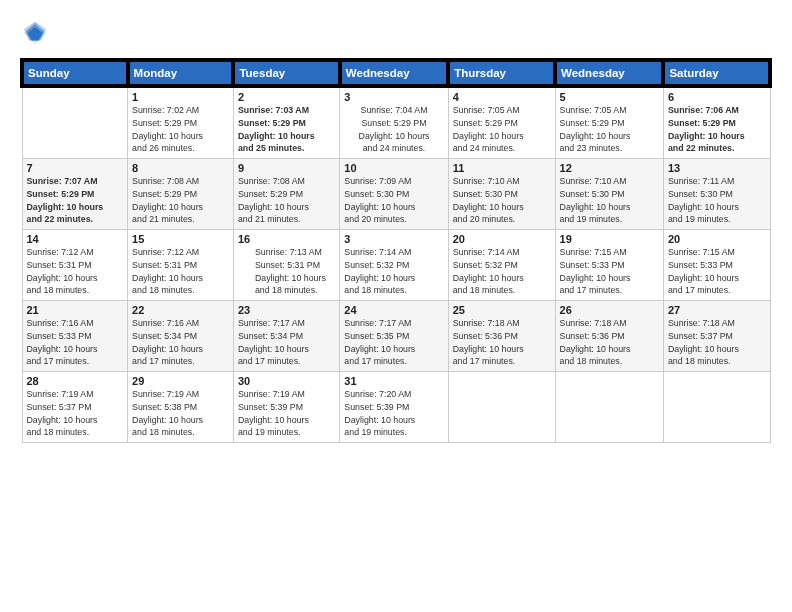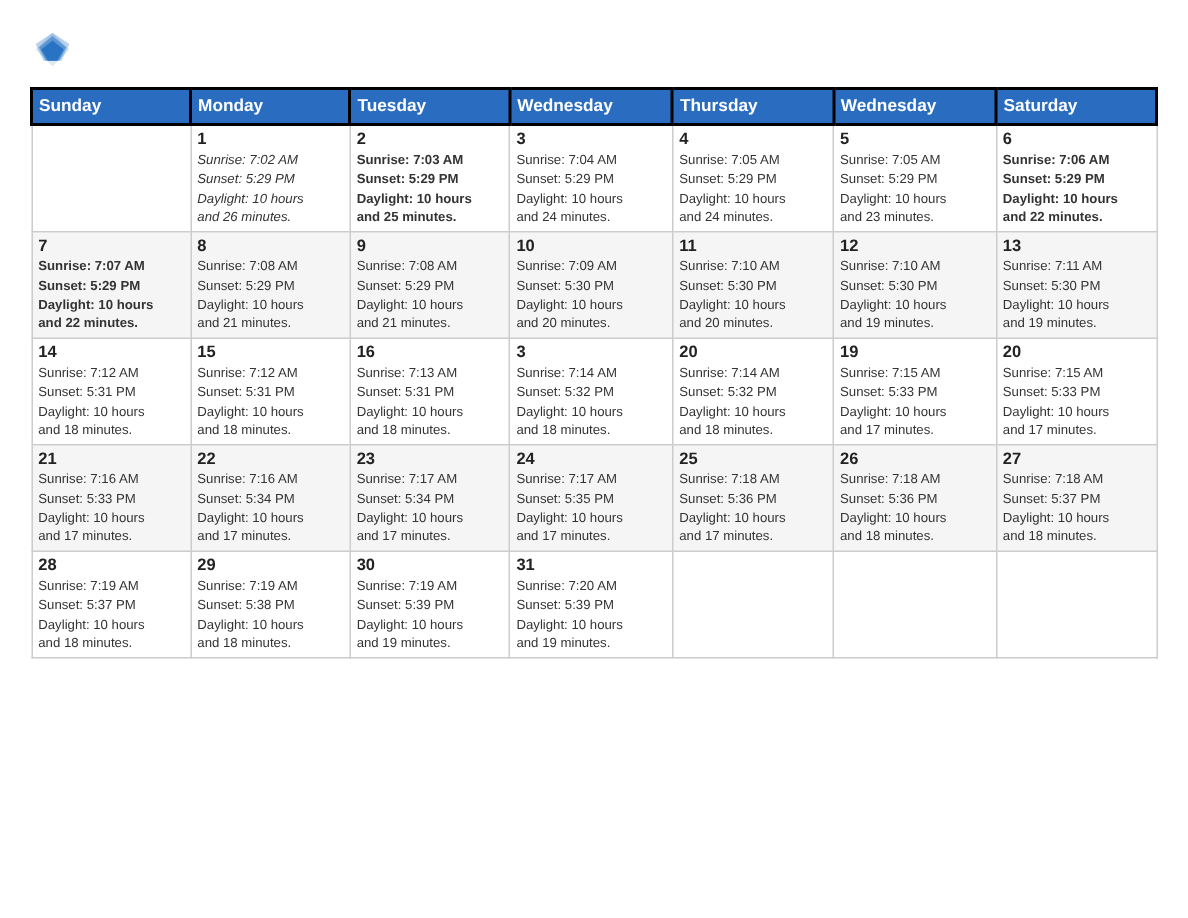--- a/index.html
+++ b/index.html
@@ -59,21 +59,21 @@
       border-collapse: collapse;
       border: 1px solid #ccc;
     }
     .calendar th {
       background: #2a6cbf;
       color: #fff;
       font-size: 11.5px;
       font-weight: bold;
       padding: 5px 4px;
       text-align: left;
-      border: 2px solid #000000;
+      border: 4px solid #000000;
     }
     .calendar td {
       vertical-align: top;
       border: 1px solid #ccc;
       padding: 3px 4px;
       width: 113px;
       background: #fff;
       min-height: 75px;
     }
     .calendar tr:nth-child(even) td {
@@ -128,35 +128,35 @@
           <th>Thursday</th>
           <th>Wednesday</th>
           <th>Saturday</th>
         </tr>
     </thead>
     <tbody id="calendar-body">
     <tr>
           <td class="empty"></td>
           <td>
             <span class="day-num">1</span>
-            <div class="day-info" style="white-space: pre-line; font-style: italic;">Sunrise: 7:02 AM
+            <div class="day-info" style="white-space: pre-line;">Sunrise: 7:02 AM
 Sunset: 5:29 PM
 Daylight: 10 hours
 and 26 minutes.</div>
           </td>
           <td>
             <span class="day-num">2</span>
             <div class="day-info" style="white-space: pre-line; font-weight: bold;">Sunrise: 7:03 AM
 Sunset: 5:29 PM
 Daylight: 10 hours
 and 25 minutes.</div>
           </td>
           <td>
             <span class="day-num">3</span>
-            <div class="day-info" style="white-space: pre-line;">Sunrise: 7:04 AM
+            <div class="day-info" style="white-space: pre-line; text-align: center;">Sunrise: 7:04 AM
 Sunset: 5:29 PM
 Daylight: 10 hours
 and 24 minutes.</div>
           </td>
           <td>
             <span class="day-num">4</span>
             <div class="day-info" style="white-space: pre-line;">Sunrise: 7:05 AM
 Sunset: 5:29 PM
 Daylight: 10 hours
 and 24 minutes.</div>
@@ -237,21 +237,21 @@
           </td>
           <td>
             <span class="day-num">15</span>
             <div class="day-info" style="white-space: pre-line;">Sunrise: 7:12 AM
 Sunset: 5:31 PM
 Daylight: 10 hours
 and 18 minutes.</div>
           </td>
           <td>
             <span class="day-num">16</span>
-            <div class="day-info" style="white-space: pre-line;">Sunrise: 7:13 AM
+            <div class="day-info" style="white-space: pre-line; margin-left: 17px;">Sunrise: 7:13 AM
 Sunset: 5:31 PM
 Daylight: 10 hours
 and 18 minutes.</div>
           </td>
           <td>
             <span class="day-num">3</span>
             <div class="day-info" style="white-space: pre-line;">Sunrise: 7:14 AM
 Sunset: 5:32 PM
 Daylight: 10 hours
 and 18 minutes.</div>

